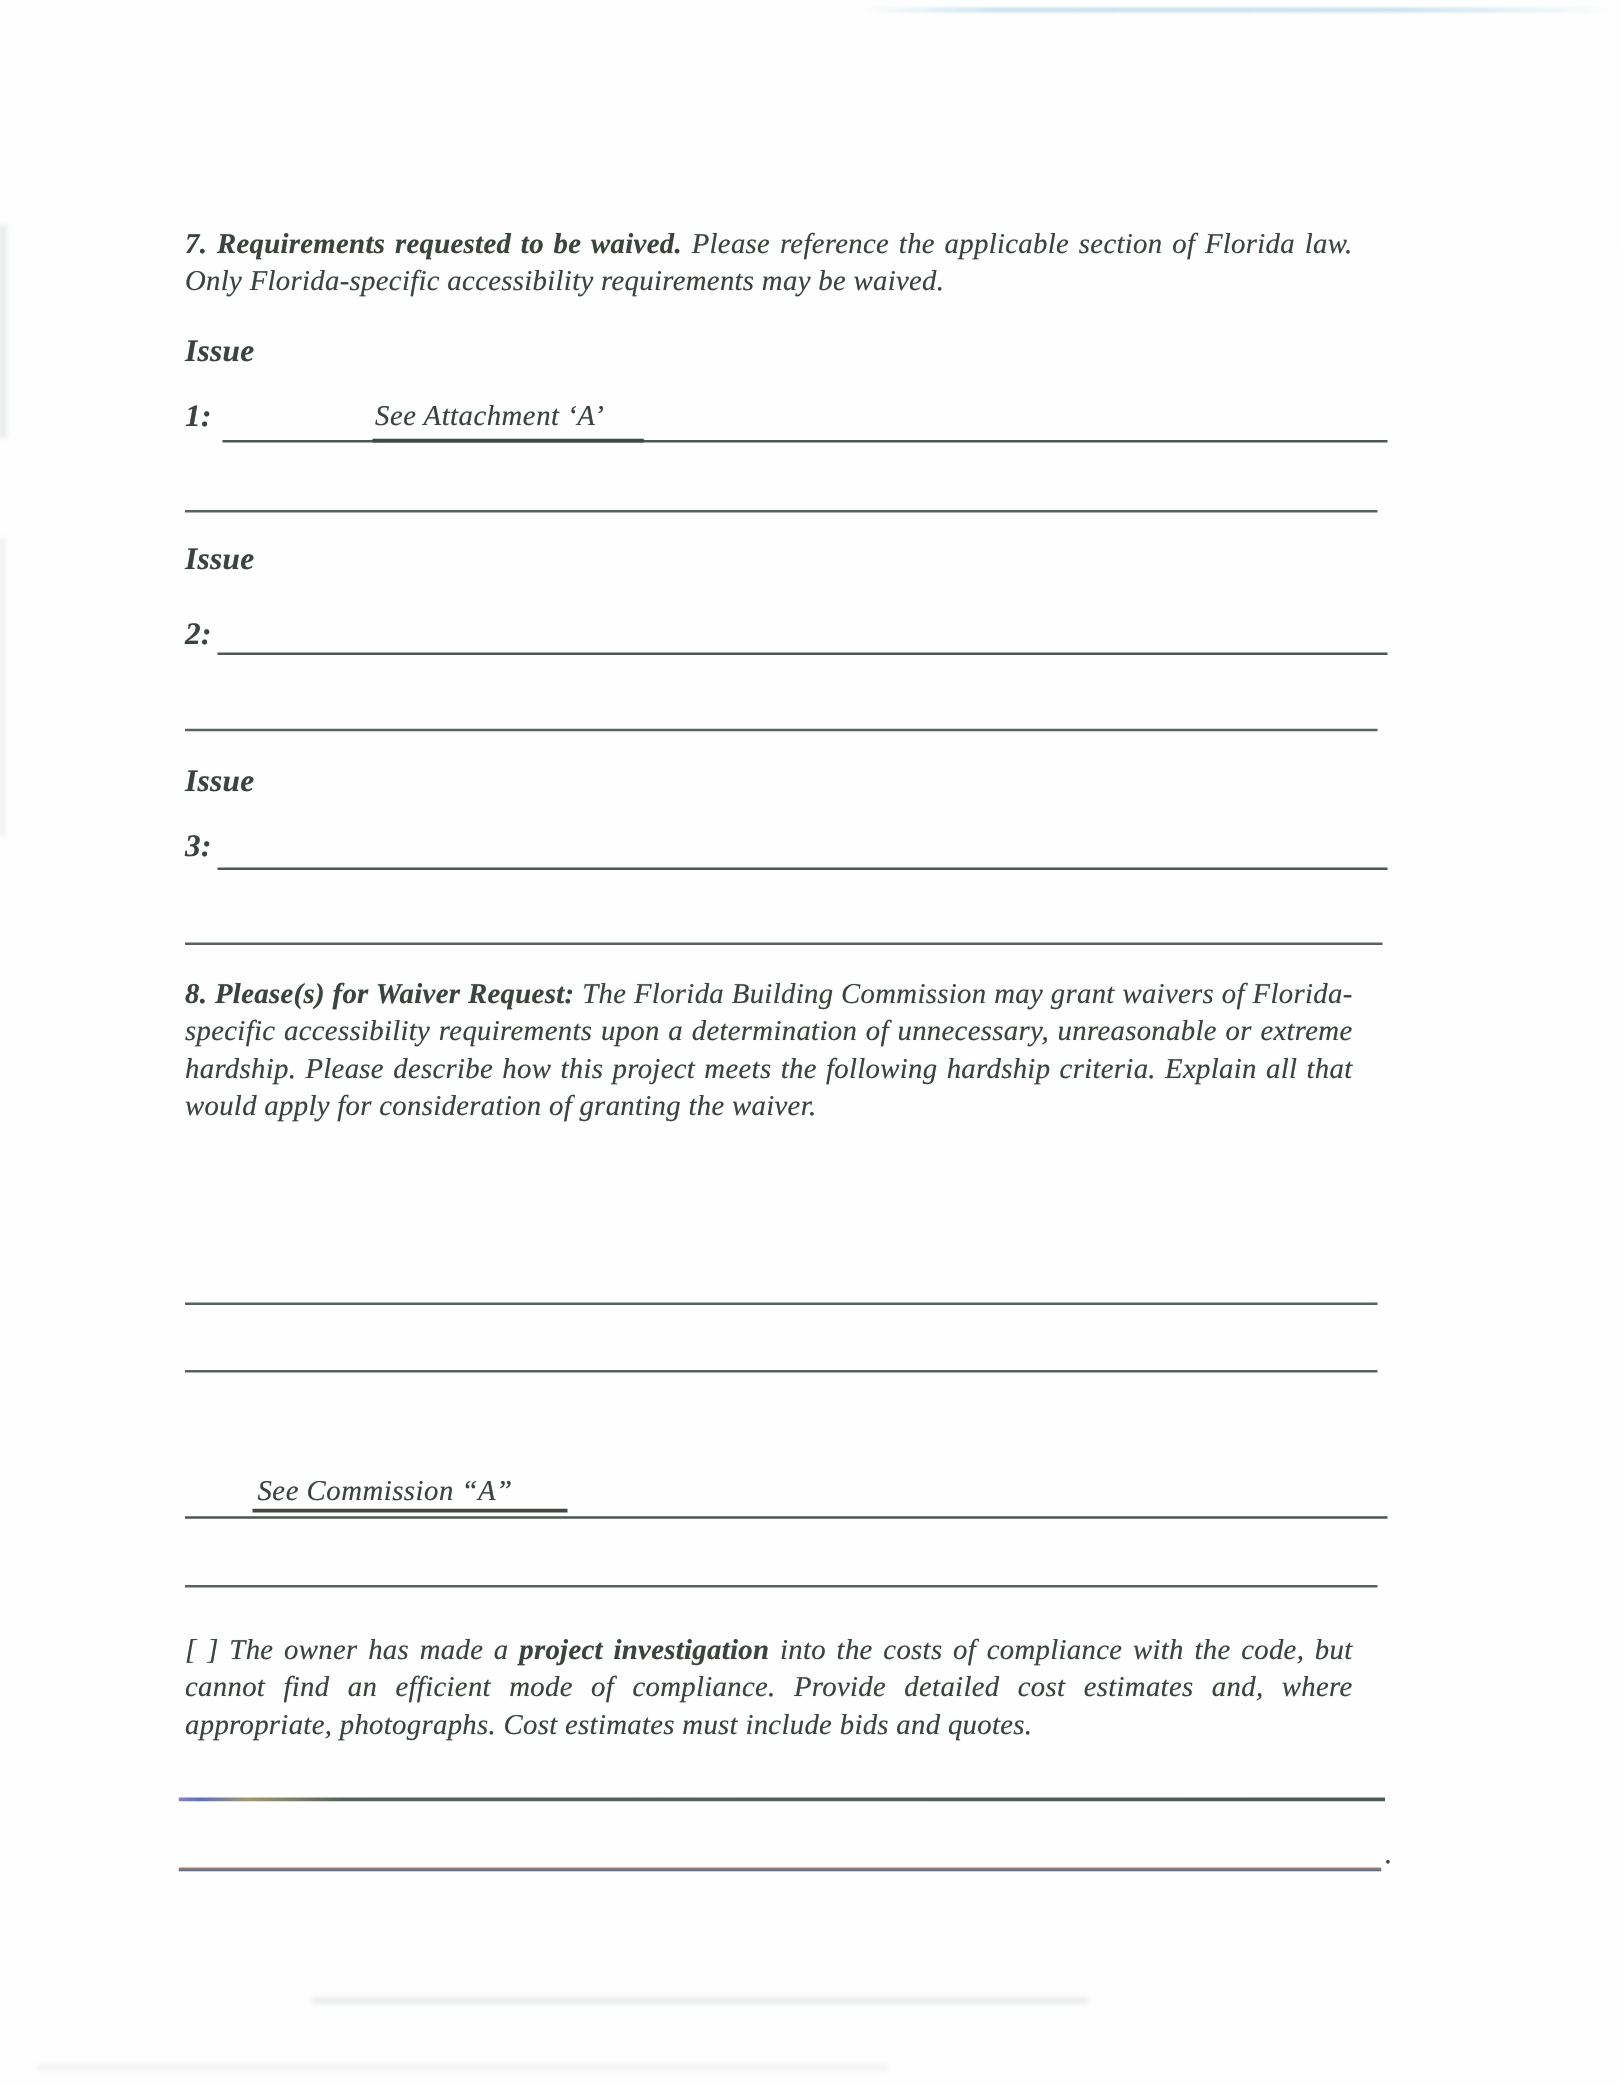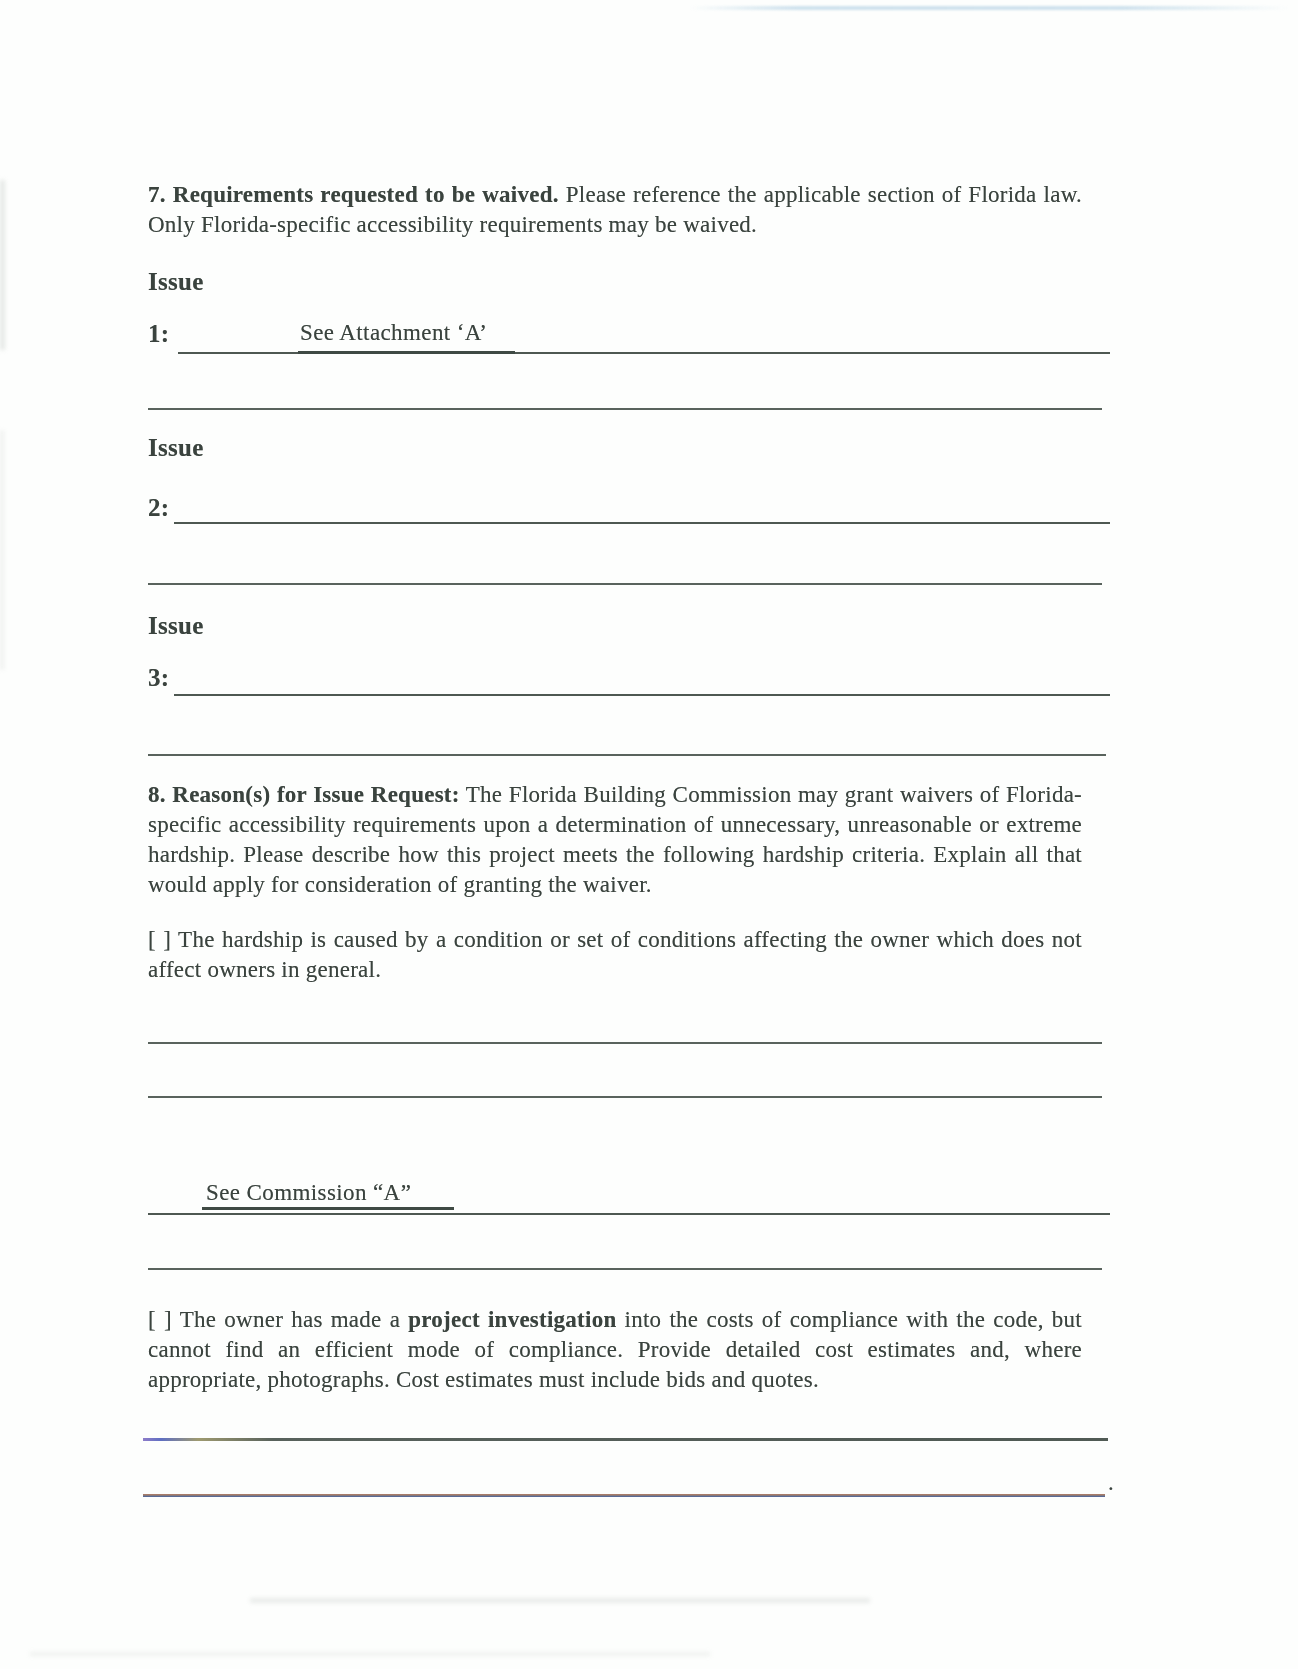--- a/index.html
+++ b/index.html
@@ -5,21 +5,21 @@
   * { margin:0; padding:0; box-sizing:border-box; }
   html,body { background:#ffffff; }
   .page {
     position:relative;
     width:1298px; height:1669px;
     background:#fdfefd;
     font-family:"Liberation Serif", serif;
     color:#3a433e;
     overflow:hidden;
   }
-  .abs { position:absolute; }
+  .abs { position:absolute;font-style:italic; }
   .para {
     font-size:23px; line-height:30px;
     text-align:justify;
     letter-spacing:0.25px;
     text-shadow:0 0 0.6px rgba(58,67,62,0.5);
   }
   .bold, b { font-weight:bold; }
   .label {
     font-size:25px; font-weight:bold;
     letter-spacing:0.3px;
@@ -80,28 +80,24 @@
   <div class="rule light" style="left:148px; top:583px; width:954px;"></div>
 
   <div class="abs label" style="left:148px; top:612px;">Issue</div>
   <div class="abs label" style="left:148px; top:664px;">3:</div>
   <div class="abs linetext" style="left:300px; top:664px;"></div>
   <div class="rule" style="left:174px; top:694px; width:936px;"></div>
   <div class="rule light" style="left:148px; top:754px; width:958px;"></div>
 
   <div class="abs para" style="left:148px; top:780px; width:934px;">
     <b><span>8.</span>
-    <span>Reason(s) for Issue Request:</span></b>
+    <span>Please(s) for Waiver Request:</span></b>
     <span>The Florida Building Commission may grant waivers of Florida-specific accessibility requirements upon a determination of unnecessary, unreasonable or extreme hardship. Please describe how this project meets the following hardship criteria. Explain all that would apply for consideration of granting the waiver.</span>
   </div>
 
-  <div class="abs para" style="left:148px; top:925px; width:934px;">
-    <span class="cb">[ ]</span>
-    <span>The hardship is caused by a condition or set of conditions affecting the owner which does not affect owners in general.</span>
-  </div>
   <div class="rule light" style="left:148px; top:1042px; width:954px;"></div>
   <div class="rule light" style="left:148px; top:1096px; width:954px;"></div>
 
   <div class="abs linetext" style="left:206px; top:1180px;">See Commission “A”</div>
   <div class="rule" style="left:148px; top:1213px; width:962px;"></div>
   <div class="rule dark" style="left:202px; top:1207px; width:252px;"></div>
   <div class="rule light" style="left:148px; top:1268px; width:954px;"></div>
 
   <div class="abs para" style="left:148px; top:1305px; width:934px;">
     <span class="cb">[ ]</span>

